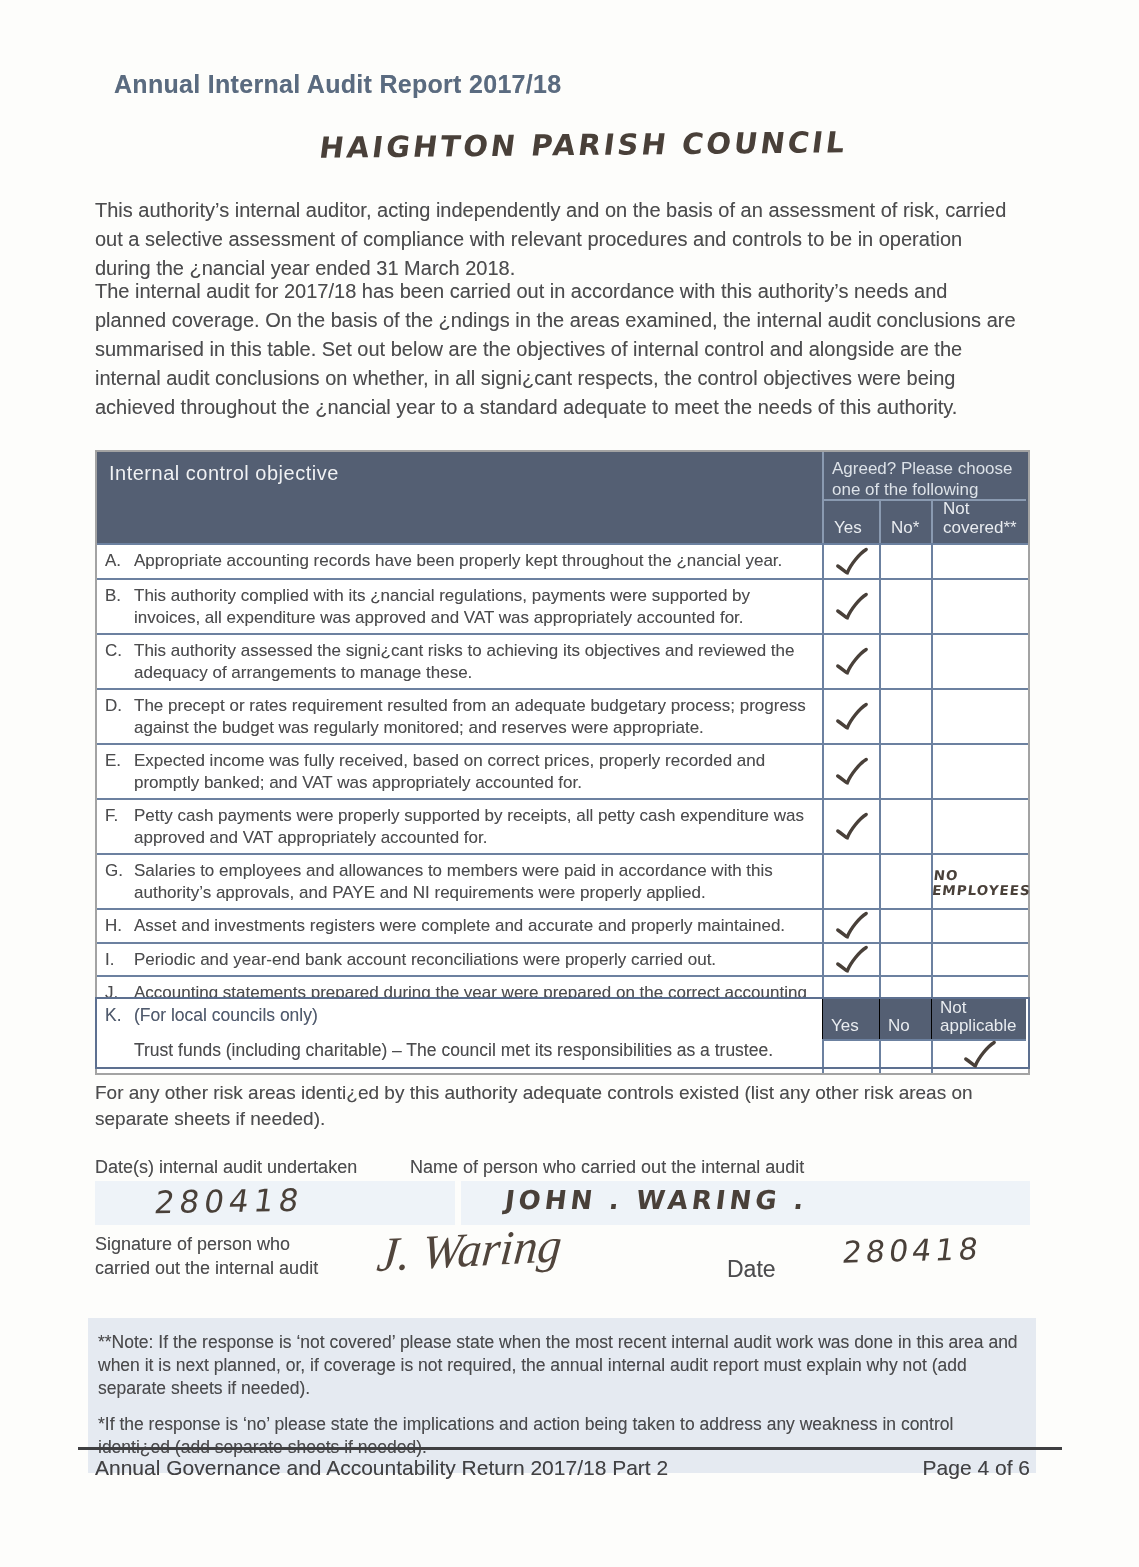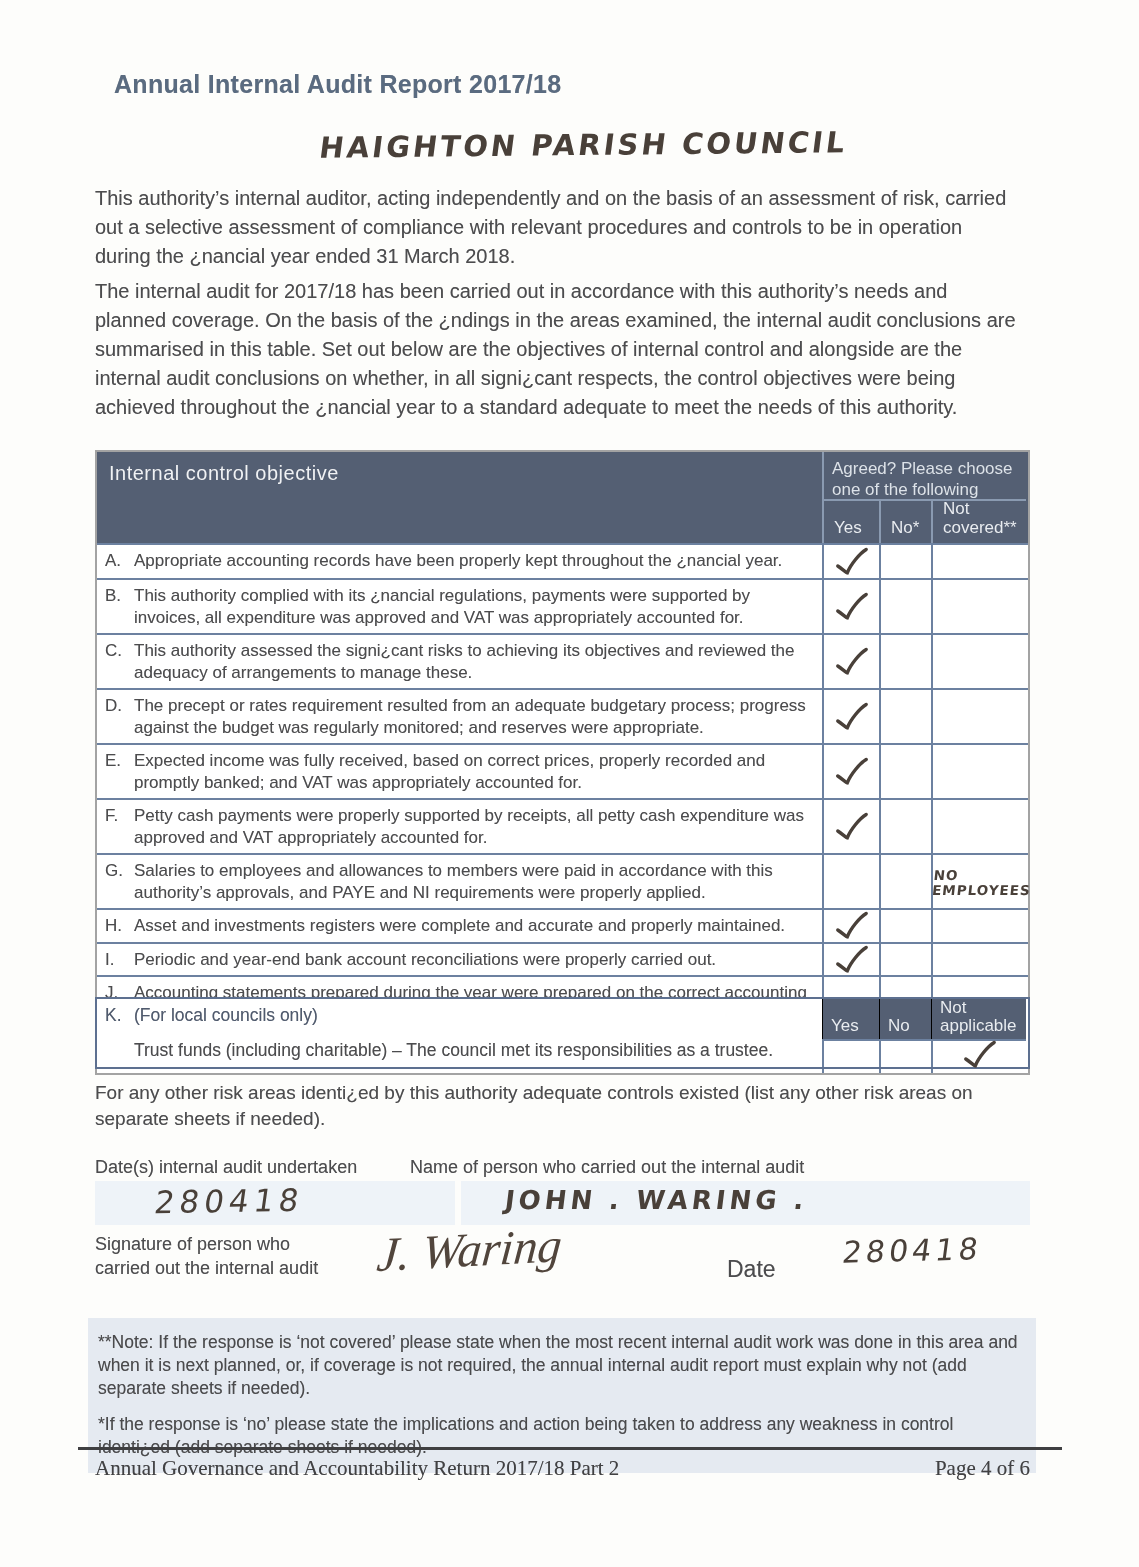--- a/index.html
+++ b/index.html
@@ -36,21 +36,21 @@
     font-family:"DejaVu Sans",sans-serif;
     color:var(--ink);
     text-shadow:none;
   }
   .council{
     position:absolute;top:128px;left:225px;
     font-size:29px;letter-spacing:3px;font-weight:bold;
     transform:skewX(-8deg) rotate(-0.6deg);
   }
   .para{font-size:20px;line-height:29px;color:var(--body-text);}
-  .p1{position:absolute;top:184px;left:0;width:925px;}
+  .p1{position:absolute;top:196px;left:0;width:925px;}
   .p2{position:absolute;top:277px;left:0;width:925px;}
 
   
   .tbl{
     position:absolute;top:450px;left:0;width:935px;
     border:2px solid #a3a3a3;
   }
   .thead{
     display:grid;
     grid-template-columns:725px 57px 52px 95px;
@@ -141,21 +141,21 @@
   
   .footnotes{
     position:absolute;top:1318px;left:-7px;width:948px;
     background:var(--footnote-bg);
     padding:13px 12px 14px 10px;
     font-size:17.5px;line-height:23px;color:#4a4a4c;
   }
   .footnotes p + p{margin-top:13px;}
   .footer-line{position:absolute;top:1447px;left:-17px;width:984px;border-top:3px solid #3f3f41;}
   .footer-row{position:absolute;top:1456px;left:0;width:935px;display:flex;justify-content:space-between;
-    font-size:21px;color:#414143;font-family:Liberation Serif, serif;}
+    font-size:21px;color:#414143;}
 </style>
 </head>
 <body>
 
 <div class="page">
   <div class="content">
 
     <div class="title">Annual Internal Audit Report 2017/18</div>
 
     <div class="council hand">HAIGHTON PARISH COUNCIL</div>

